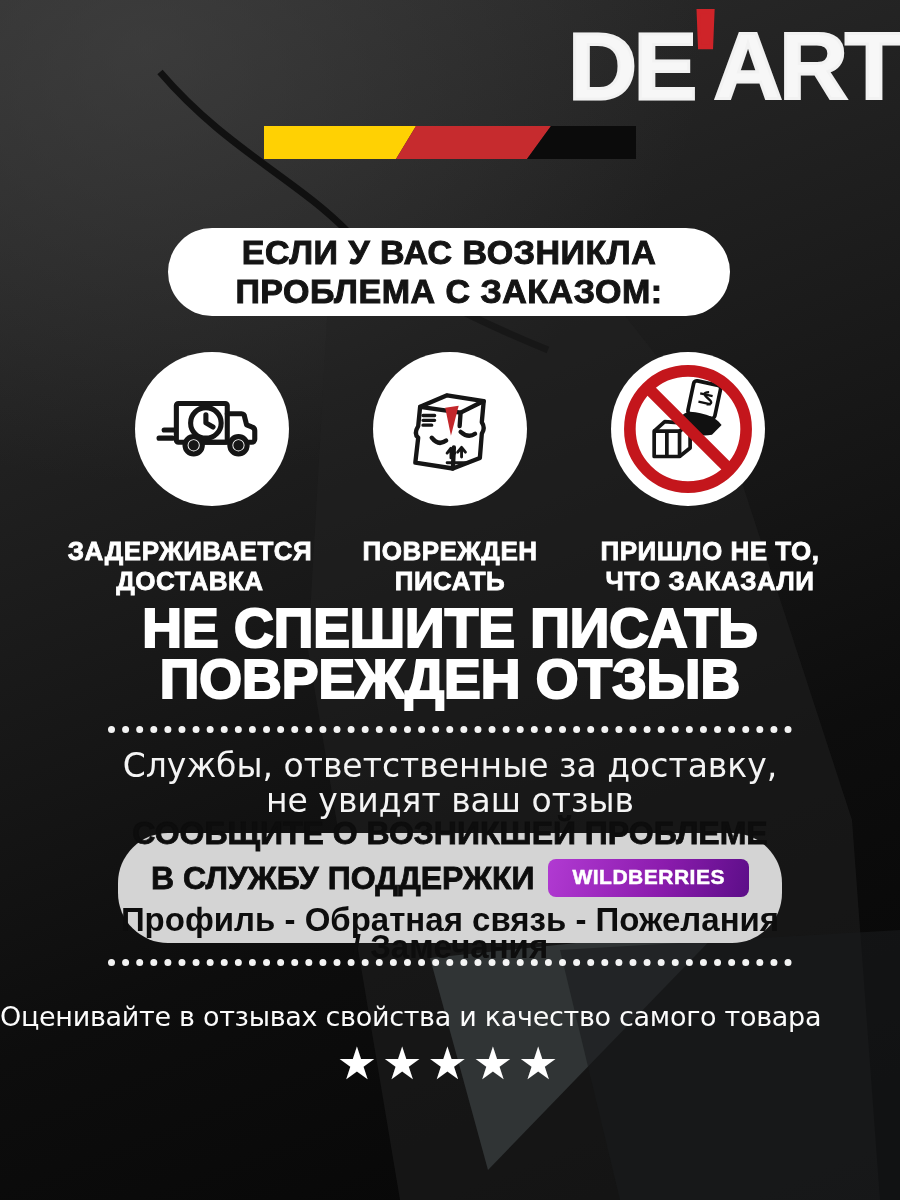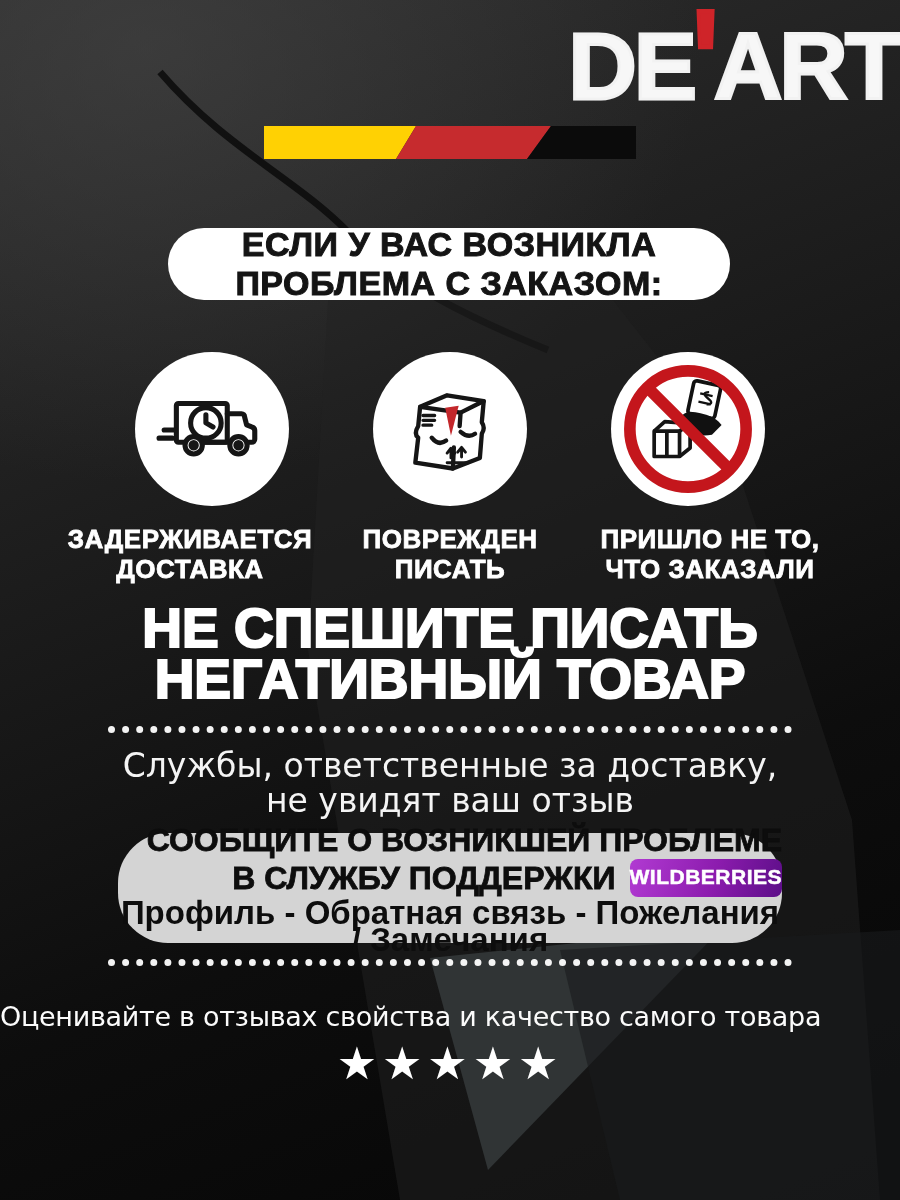--- a/index.html
+++ b/index.html
@@ -15,55 +15,55 @@
 
   
   .logo{top:14px;left:0;width:900px;text-align:right;
         font-size:95px;line-height:104px;font-weight:700;letter-spacing:-3px;
         color:#f7f7f7;-webkit-text-stroke:3px #f2f2f2;}
   .logo .apos{color:#cf2429;-webkit-text-stroke:3px #cf2429;display:inline-block;
         transform:translateY(-6px) scale(1.15,1.5);}
   .stripe{top:126px;left:264px;}
 
   
-  .pill{top:228px;left:168px;width:562px;height:72px;border-radius:46px;background:#ffffff;
+  .pill{top:228px;left:168px;width:562px;height:88px;border-radius:46px;background:#ffffff;
         display:flex;flex-direction:column;justify-content:center;
         font-size:34px;line-height:39px;font-weight:700;color:#141414;
         -webkit-text-stroke:1px #141414;letter-spacing:.5px;text-align:center;}
 
   
   .icons{top:352px;left:135px;width:630px;display:flex;justify-content:space-between;}
   .icon-circle{width:154px;height:154px;border-radius:50%;background:#ffffff;
         display:flex;align-items:center;justify-content:center;}
 
   
-  .captions{top:524px;left:60px;width:780px;display:flex;justify-content:space-between;}
+  .captions{top:536px;left:60px;width:780px;display:flex;justify-content:space-between;}
   .caption{width:300px;text-align:center;color:#fff;font-size:26px;line-height:30px;
         font-weight:700;-webkit-text-stroke:.8px #fff;letter-spacing:.5px;}
 
   
   .headline{top:603px;left:0;width:900px;text-align:center;color:#fff;
         font-size:55px;line-height:51px;font-weight:700;-webkit-text-stroke:2.2px #fff;
         letter-spacing:0;margin:0;}
 
   .dotted{left:108px;width:684px;border-top:7px dotted rgba(255,255,255,.95);height:0;}
   .dotted1{top:726px;}
   .dotted2{top:959px;}
 
   .note{top:748px;left:0;width:900px;text-align:center;color:#f4f4f4;margin:0;
         font-family:"DejaVu Sans",sans-serif;font-size:33px;line-height:35px;font-weight:400;}
 
   
   .support-box{top:833px;left:118px;width:664px;height:110px;border-radius:50px;background:#d4d4d4;
-        display:flex;flex-direction:column;justify-content:center;align-items:flex-end;
-        color:#0d0d0d;text-align:center;row-gap:2px;}
+        display:flex;flex-direction:column;justify-content:center;align-items:center;
+        color:#0d0d0d;text-align:center;row-gap:9px;}
   .support-l1{font-size:32px;line-height:34px;font-weight:700;-webkit-text-stroke:.8px #0d0d0d;}
   .support-l2{display:flex;align-items:center;column-gap:14px;font-size:32px;line-height:36px;
         font-weight:700;-webkit-text-stroke:.8px #0d0d0d;}
-  .wb-badge{display:inline-block;padding:6px 0 8px;border-radius:8px;
+  .wb-badge{display:inline-block;padding:6px 24px 8px;border-radius:8px;
         background:linear-gradient(105deg,#b13ad2 0%,#8c1cae 55%,#5c0e88 100%);
         color:#fff;font-size:21px;line-height:24px;font-weight:700;letter-spacing:.5px;
         -webkit-text-stroke:.5px #fff;}
   .support-l3{font-size:33px;line-height:27px;font-weight:700;letter-spacing:0;}
 
   .footer-text{top:1000px;left:0;width:900px;text-align:left;color:#fbfbfb;margin:0;
         font-family:"DejaVu Sans",sans-serif;font-size:27px;line-height:33px;font-weight:400;
         letter-spacing:-.3px;}
   .stars{top:1040px;left:0;width:900px;text-align:center;color:#ffffff;
         font-family:"DejaVu Sans",sans-serif;font-size:45px;line-height:48px;letter-spacing:5px;}
@@ -153,21 +153,21 @@
       <div>ПОВРЕЖДЕН ПИСАТЬ</div>
     </div>
     <div class="caption">
       <div>ПРИШЛО НЕ ТО,</div>
       <div>ЧТО ЗАКАЗАЛИ</div>
     </div>
   </div>
 
   <h1 class="layer headline">
     <div>НЕ СПЕШИТЕ ПИСАТЬ</div>
-    <div>НЕГАТИВНЫЙ ТОВАР</div>
+    <div>ПОВРЕЖДЕН ОТЗЫВ</div>
   </h1>
 
   <div class="layer dotted dotted1"></div>
 
   <p class="layer note">
     <span>Службы, ответственные за доставку,</span><br>
     <span>не увидят ваш отзыв</span>
   </p>
 
   <div class="layer support-box">

